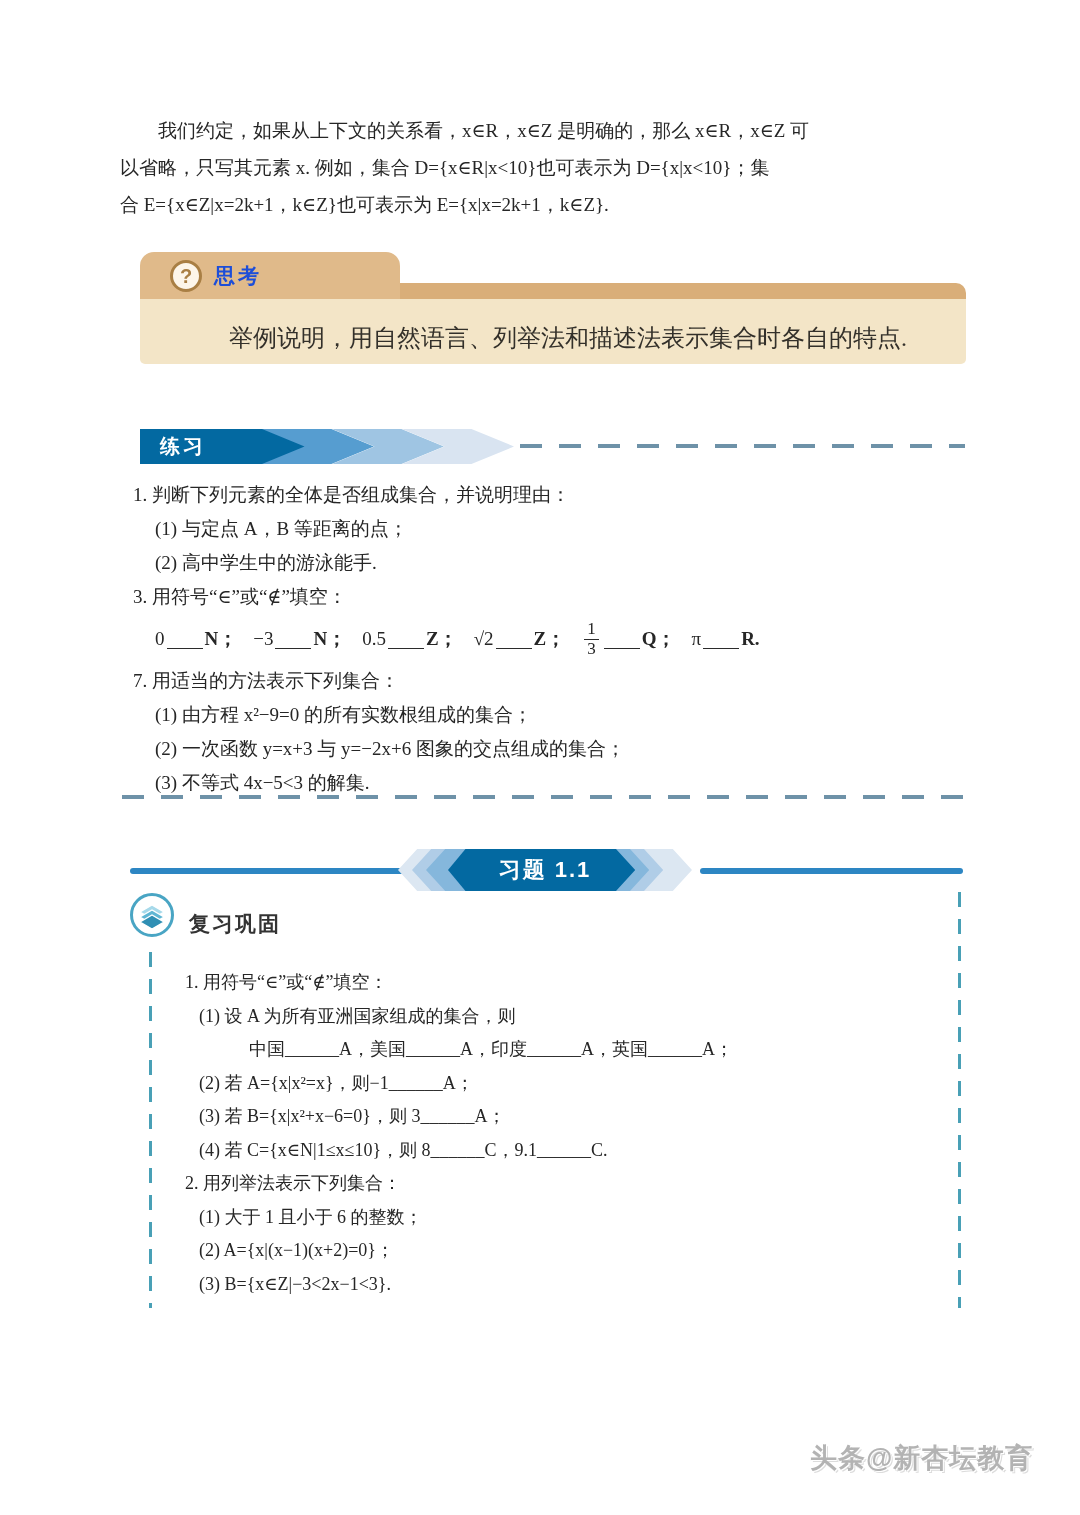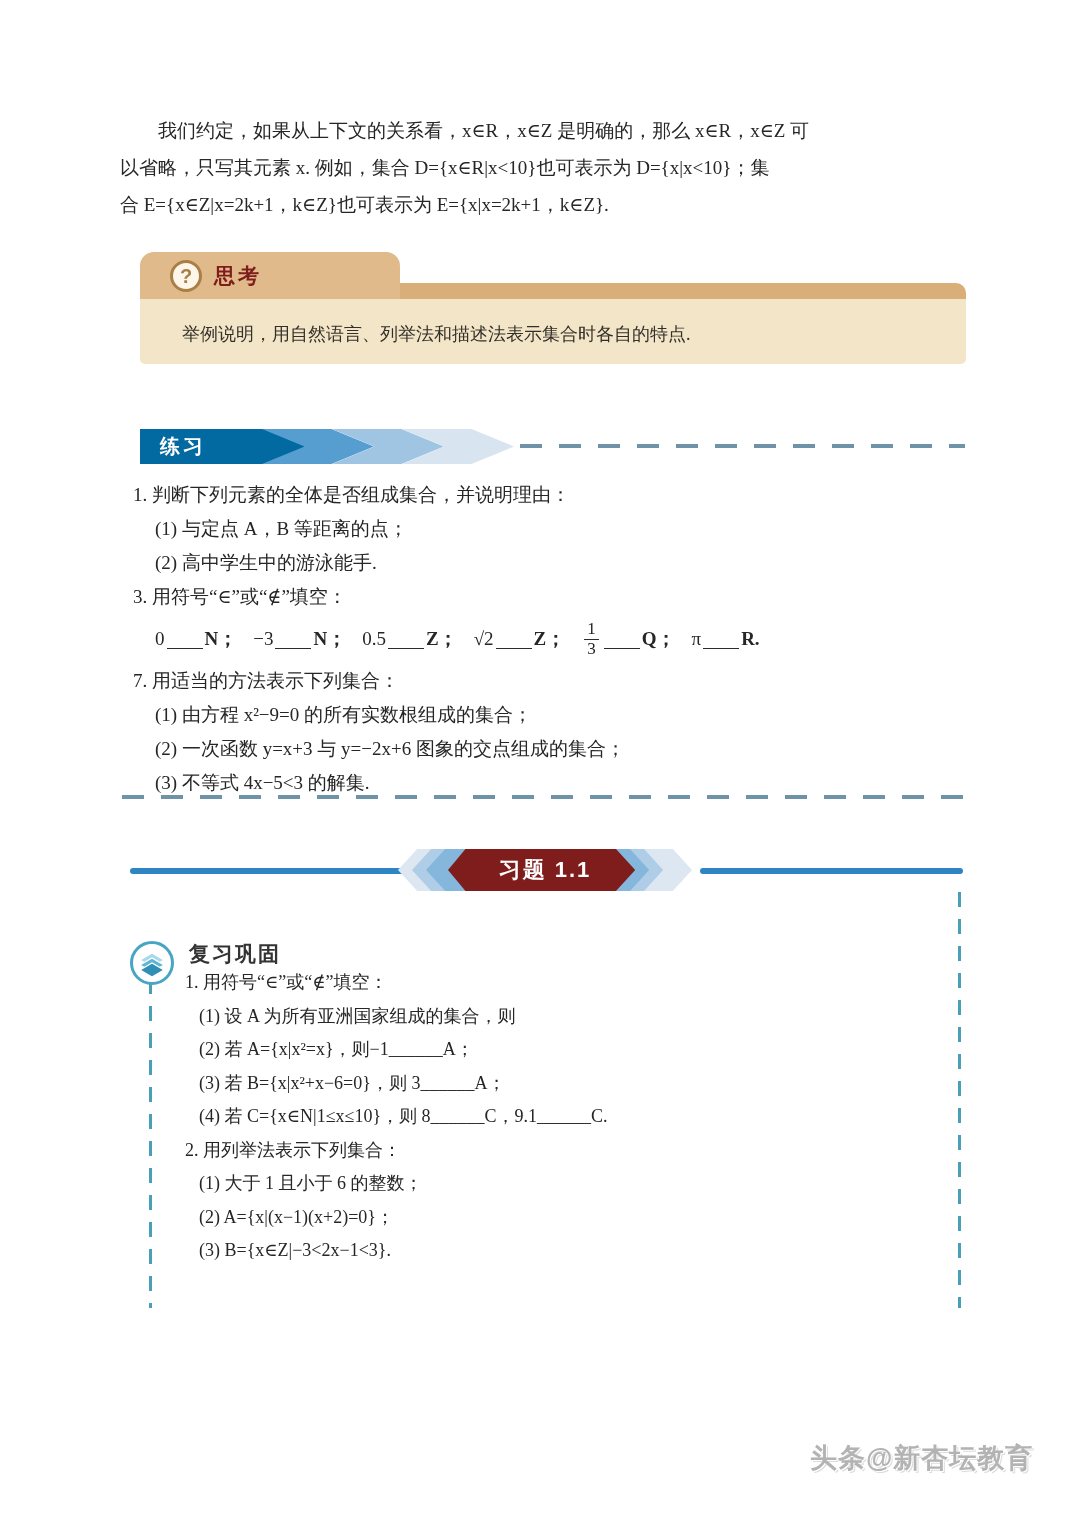--- a/index.html
+++ b/index.html
@@ -11,23 +11,23 @@
   .intro .line{white-space:nowrap;}
   .intro .first{text-indent:38px;}
 
   
   .think{position:absolute;left:140px;top:252px;width:826px;height:112px;}
   .think-strip{position:absolute;left:246px;top:31px;right:0;height:16px;background:#d9ae79;border-radius:0 10px 0 0;}
   .think-tab{position:absolute;left:0;top:0;width:260px;height:47px;background:#e0ba8a;border-radius:14px 14px 0 0;
              display:flex;align-items:center;gap:12px;padding-left:30px;box-sizing:border-box;}
   .q-icon{width:32px;height:32px;border-radius:50%;background:#fdf6ea;border:3px solid #a97f44;box-sizing:border-box;
           color:#a97f44;font:bold 20px/26px "Liberation Sans","DejaVu Sans",sans-serif;text-align:center;}
-  .think-title{font:bold 21px "Liberation Sans","DejaVu Sans",sans-serif;color:#7f1d1d;letter-spacing:3px;}
+  .think-title{font:bold 21px "Liberation Sans","DejaVu Sans",sans-serif;color:#1d4ed8;letter-spacing:3px;}
   .think-body{position:absolute;left:0;top:47px;width:100%;height:65px;background:#f3e5c7;border-radius:0 0 5px 5px;}
-  .think-body-text{padding:23px 0 0 42px;font-size:18px;color:#33302a;}
+  .think-body-text{padding:23px 0 0 89px;font-size:24px;color:#33302a;}
 
   
   .pban{position:absolute;left:140px;top:429px;height:35px;}
   .pban-main{position:absolute;left:0;top:0;width:175px;height:35px;background:#0369a1;color:#fff;
              clip-path:polygon(0 0,78% 0,100% 50%,78% 100%,0 100%);
              font:bold 20px/35px "Liberation Sans","DejaVu Sans",sans-serif;padding-left:20px;box-sizing:border-box;letter-spacing:3px;}
   .chev{position:absolute;top:0;width:112px;height:35px;clip-path:polygon(0 0,62% 0,100% 50%,62% 100%,0 100%,38% 50%);}
   .c1{left:122px;background:#569dd0;}
   .c2{left:192px;background:#9fc5e3;}
   .c3{left:262px;background:#d9e4f1;}
@@ -49,32 +49,32 @@
          background:repeating-linear-gradient(90deg,#6e92a8 0 22px,transparent 22px 39px);}
 
   
   .exline{position:absolute;top:868px;height:6px;background:#2d86c3;border-radius:3px;}
   .exline.l{left:130px;width:288px;}
   .exline.r{left:700px;width:263px;}
   .chevL{position:absolute;top:849px;width:48px;height:42px;clip-path:polygon(100% 0,40% 0,0 50%,40% 100%,100% 100%,60% 50%);}
   .chevR{position:absolute;top:849px;width:48px;height:42px;clip-path:polygon(0 0,60% 0,100% 50%,60% 100%,0 100%,40% 50%);}
   .gl1{left:398px;background:#dce7f2;} .gl2{left:412px;background:#b0cde7;} .gl3{left:426px;background:#85b7dc;}
   .gr1{left:616px;background:#85b7dc;} .gr2{left:630px;background:#b0cde7;} .gr3{left:644px;background:#dce7f2;}
-  .exhex{position:absolute;left:448px;top:849px;width:194px;height:42px;background:#7f1d1d;color:#fff;
+  .exhex{position:absolute;left:448px;top:849px;width:194px;height:42px;background:#0369a1;color:#fff;
          clip-path:polygon(0 50%,9% 0,91% 0,100% 50%,91% 100%,9% 100%);
          display:flex;align-items:center;justify-content:center;
          font:bold 22px "Liberation Sans","DejaVu Sans",sans-serif;letter-spacing:2px;}
 
   
   .vdash{position:absolute;width:3px;background:repeating-linear-gradient(180deg,#49a0b6 0 15px,transparent 15px 27px);}
   .vdash.vl{left:149px;top:952px;height:356px;}
   .vdash.vr{left:958px;top:892px;height:416px;}
 
   
-  .rev-head{position:absolute;left:129px;top:940px;display:flex;align-items:flex-start;gap:14px;}
+  .rev-head{position:absolute;left:129px;top:892px;display:flex;align-items:flex-end;gap:14px;}
   .rev-title{font:bold 21px "Liberation Sans","DejaVu Sans",sans-serif;color:#333;letter-spacing:2px;}
   .rlist{position:absolute;left:185px;top:966px;width:790px;font-size:18px;}
   .rl{line-height:33.5px;white-space:nowrap;}
   .i1{padding-left:14px;}
   .i2{padding-left:64px;}
 
   
   .footer{position:absolute;top:1379px;right:118px;display:flex;align-items:baseline;gap:14px;
           font-size:17.5px;color:#3a3a3a;}
   .footer .pageno{font-size:21px;margin-left:26px;}
@@ -169,20 +169,21 @@
       <path d="M11 20 L23 13 L35 20 L23 27 Z" fill="#a6d9ea" stroke="#ffffff" stroke-width="1.4"></path>
       <path d="M11 25 L23 18 L35 25 L23 32 Z" fill="#5fb6d4" stroke="#ffffff" stroke-width="1.4"></path>
       <path d="M11 30 L23 23 L35 30 L23 37 Z" fill="#2f8fb4" stroke="#ffffff" stroke-width="1.4"></path>
     </svg>
     <span class="rev-title">复习巩固</span>
   </div>
 
   <div class="rlist">
     <div class="rl">1. 用符号“∈”或“∉”填空：</div>
     <div class="rl i1">(1) 设 A 为所有亚洲国家组成的集合，则</div>
+    <div class="rl i2">中国______A，美国______A，印度______A，英国______A；</div>
     <div class="rl i1">(2) 若 A={x|x²=x}，则−1______A；</div>
     <div class="rl i1">(3) 若 B={x|x²+x−6=0}，则 3______A；</div>
     <div class="rl i1">(4) 若 C={x∈N|1≤x≤10}，则 8______C，9.1______C.</div>
     <div class="rl">2. 用列举法表示下列集合：</div>
     <div class="rl i1">(1) 大于 1 且小于 6 的整数；</div>
     <div class="rl i1">(2) A={x|(x−1)(x+2)=0}；</div>
     <div class="rl i1">(3) B={x∈Z|−3&lt;2x−1&lt;3}.</div>
   </div>
 
 

